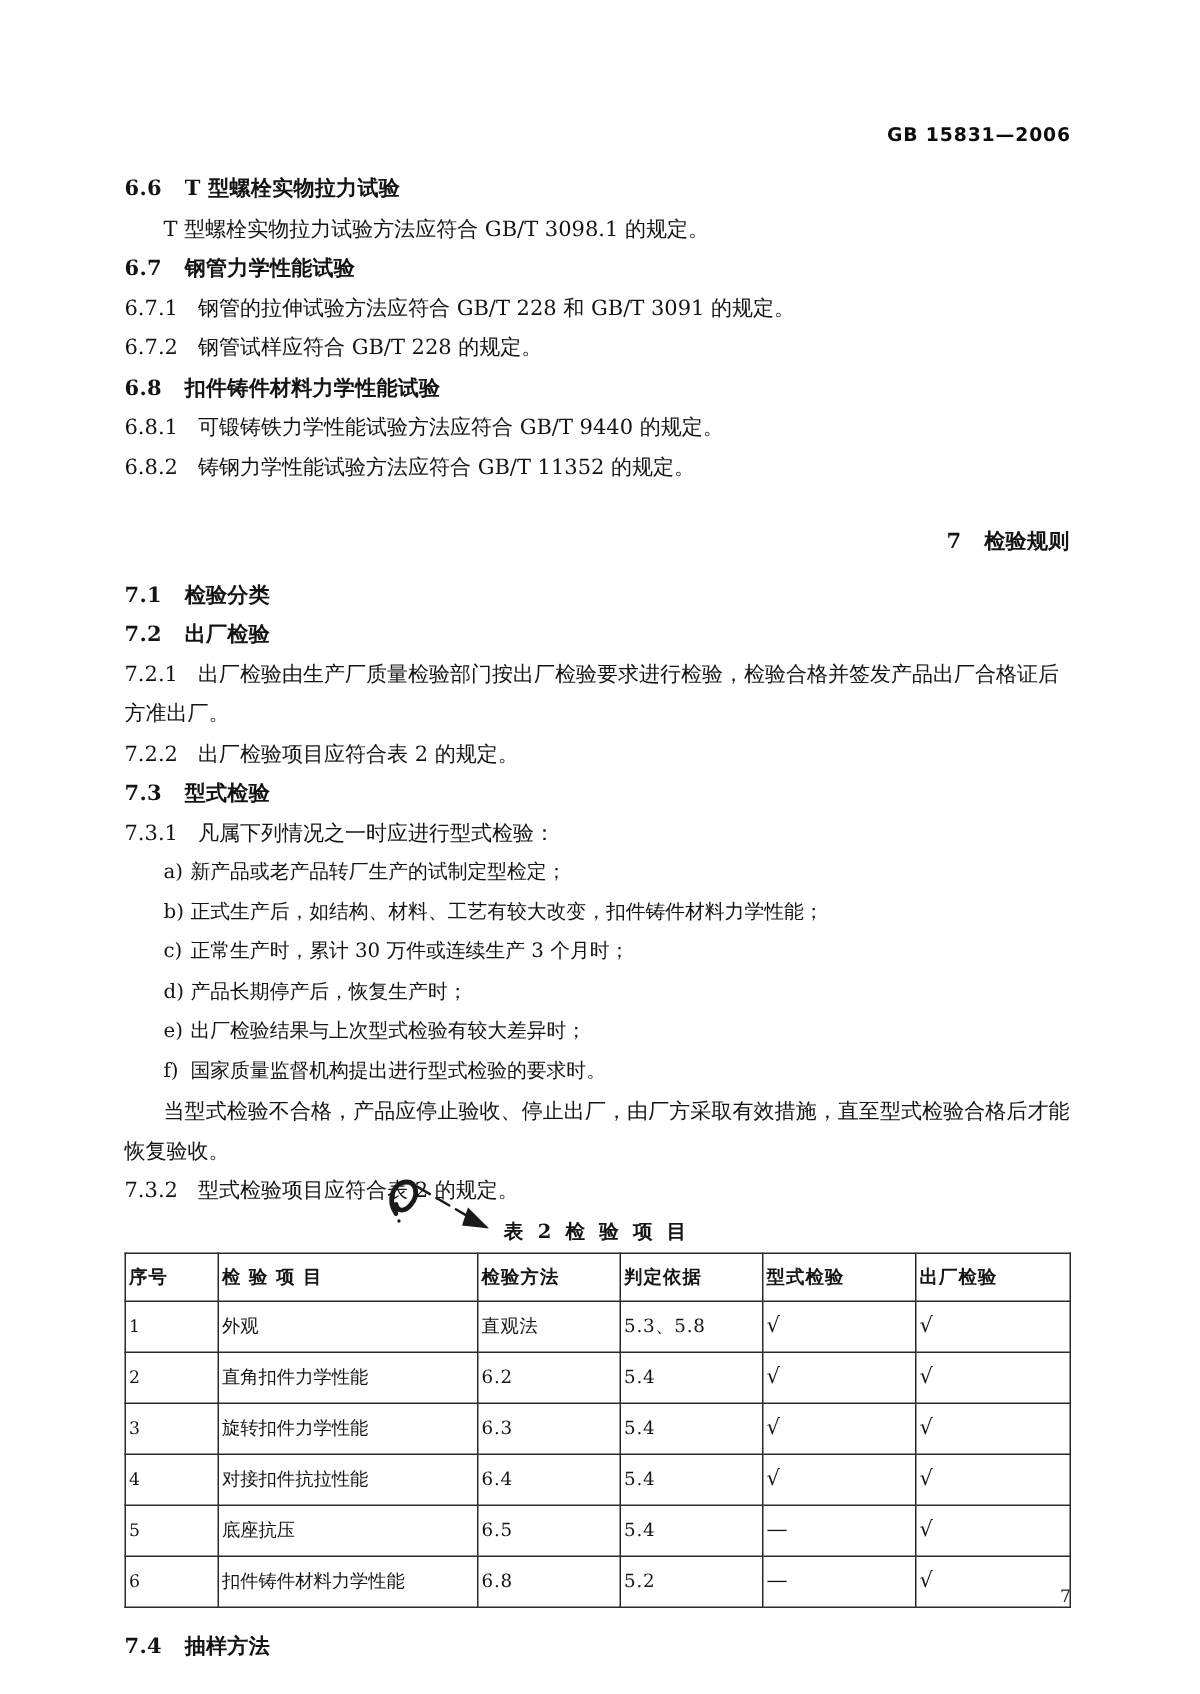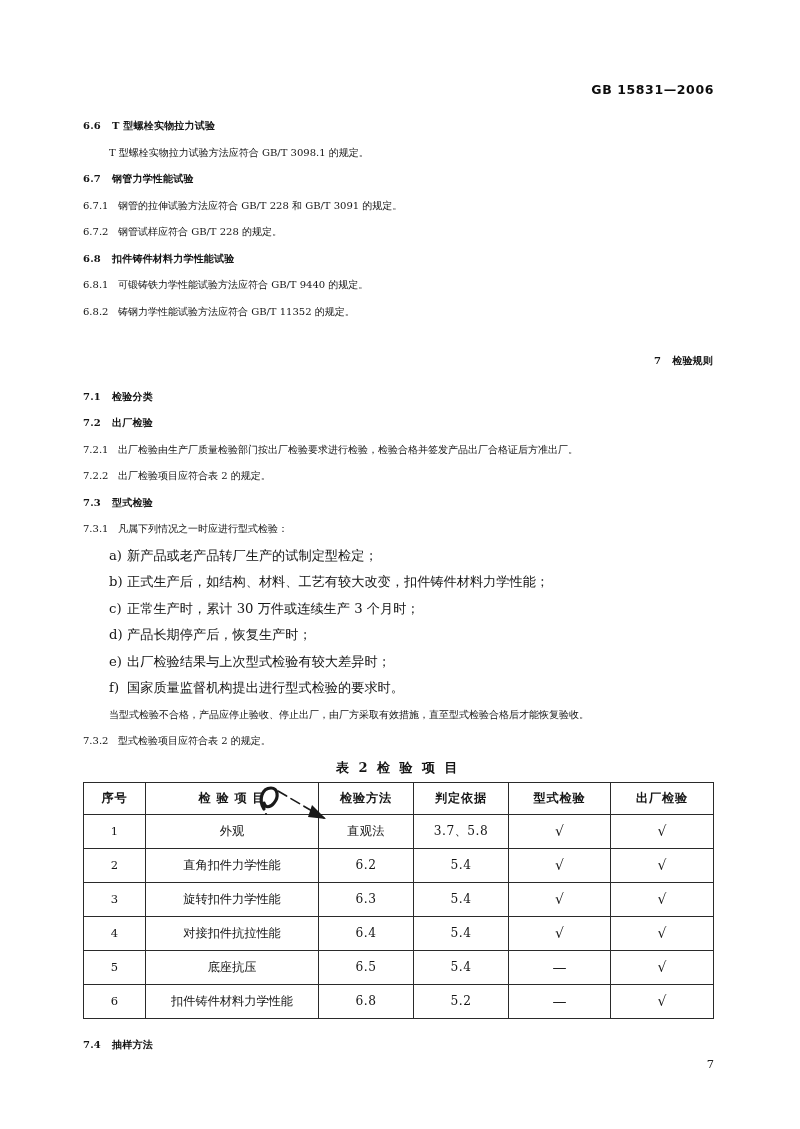--- a/index.html
+++ b/index.html
@@ -41,21 +41,21 @@
 
   
   .content {
     position: absolute;
     left: 83px;
     top: 113px;
     width: 630px;
   }
 
   .line {
-    font-size: 10px;
+    font-size: 14px;
     line-height: 26.5px;
     color: #141414;
     white-space: pre-wrap;
     font-family: "DejaVu Serif", "Liberation Serif", serif;
   }
 
   
   .clause-head {
     font-weight: bold;
     letter-spacing: 0.2px;
@@ -113,21 +113,21 @@
   table.insp {
     border-collapse: collapse;
     width: 630px;
     table-layout: fixed;
     font-size: 12.2px;
     color: #161616;
   }
   table.insp th,
   table.insp td {
     border: 1px solid #2a2a2a;
-    text-align: center;
+    text-align: left;
     vertical-align: middle;
     height: 33px;
     padding: 0 2px;
     font-weight: normal;
     font-family: "DejaVu Serif", "Liberation Serif", serif;
   }
   table.insp thead th {
     font-weight: bold;
     height: 31px;
     letter-spacing: 0.8px;
@@ -252,21 +252,21 @@
           <th>判定依据</th>
           <th>型式检验</th>
           <th>出厂检验</th>
         </tr>
       </thead>
       <tbody>
         <tr>
           <td class="num">1</td>
           <td>外观</td>
           <td class="dig">直观法</td>
-          <td class="dig">3.7、5.8</td>
+          <td class="dig">5.3、5.8</td>
           <td><span class="chk">√</span></td>
           <td><span class="chk">√</span></td>
         </tr>
         <tr>
           <td class="num">2</td>
           <td>直角扣件力学性能</td>
           <td class="dig">6.2</td>
           <td class="dig">5.4</td>
           <td><span class="chk">√</span></td>
           <td><span class="chk">√</span></td>

